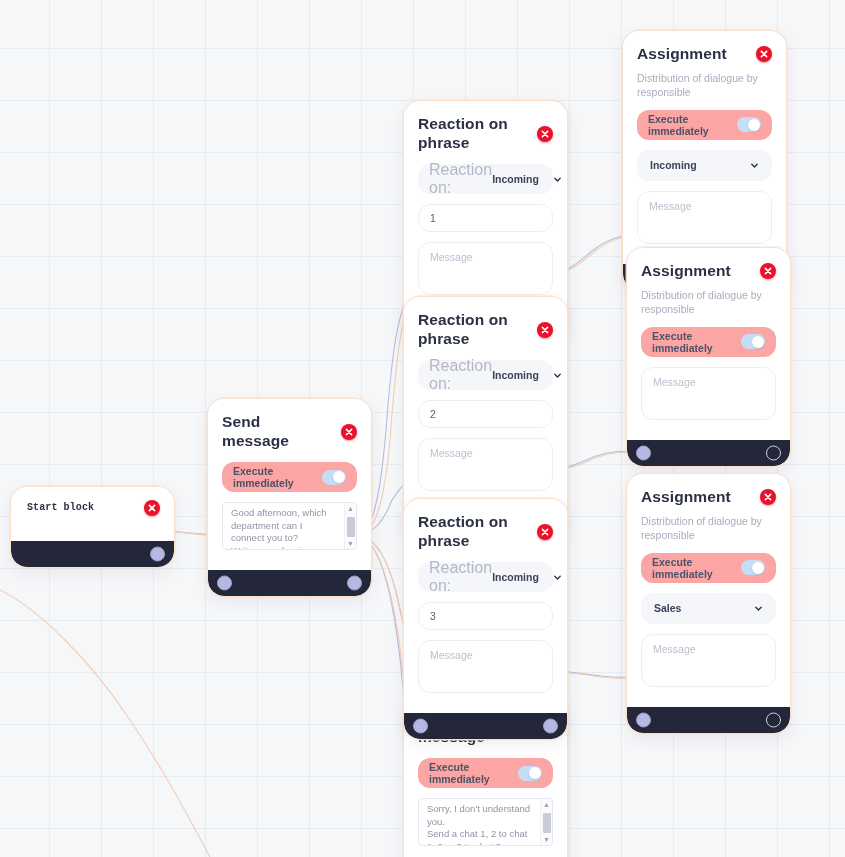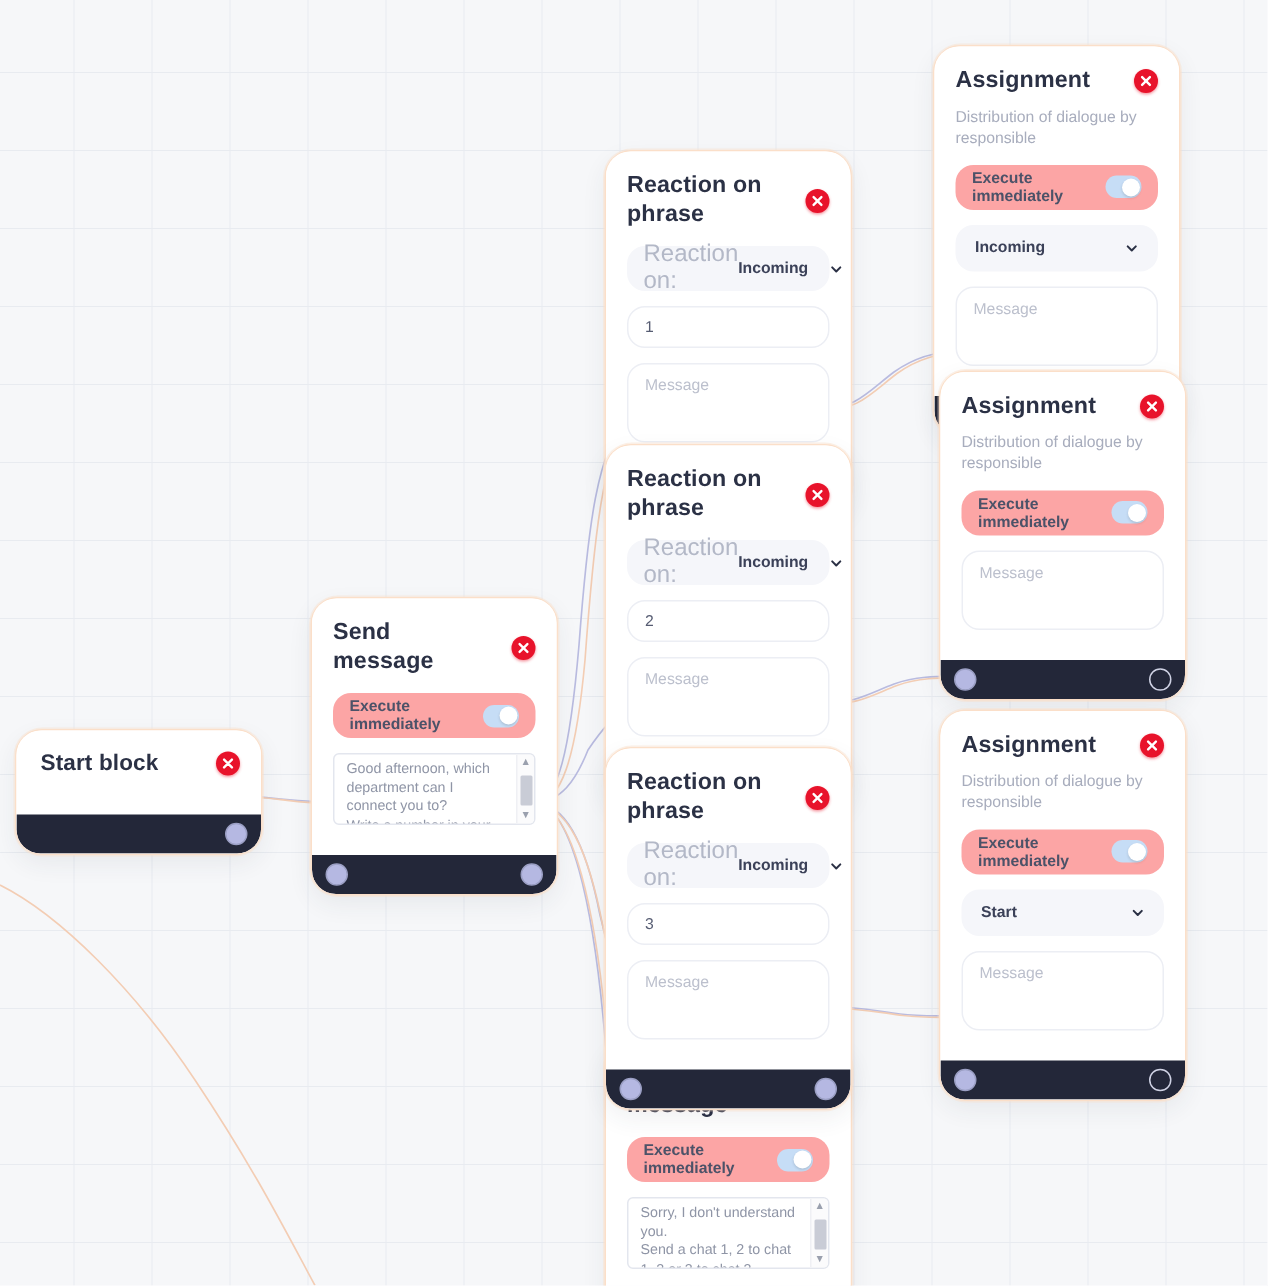--- a/index.html
+++ b/index.html
@@ -177,21 +177,21 @@
   .sbar .arrow.up { top: 0; }
   .sbar .arrow.dn { bottom: 0; }
   .sbar .thumb {
     position: absolute; left: 2px; width: 8px;
     top: 14px; height: 20px;
     background: #c9ccd6; border-radius: 1px;
   }
 
   
   .start-node .node-body { padding: 13px 14px 11px 16px; }
-  .start-node .node-title { font-size: 15px; }
+  .start-node .node-title { font-size: 10px; font-family: Liberation Mono, monospace; }
 </style>
 </head>
 <body>
 
 <div id="canvas">
 
   <svg id="edges" viewBox="0 0 845 857">
     <g fill="none" stroke="#b9bbe0" stroke-width="1.1">
 
       <path d="M160,531 C182,531 196,535 229,535"></path>
@@ -481,21 +481,21 @@
           </div>
         </div>
         <div class="node-sub">Distribution of dialogue by responsible</div>
         <div class="toggle-row" style="margin-top:11px;">
           <span class="tlbl">Execute immediately</span>
           <span class="switch">
               <span class="knob"></span>
             </span>
         </div>
         <div class="select-row">
-          <span class="sv">Start</span>
+          <span class="sv">Sales</span>
           <svg class="caret" viewBox="0 0 10 10">
               <path d="M2 3.6 L5 6.6 L8 3.6" fill="none" stroke="#2b3145" stroke-width="1.5" stroke-linecap="round" stroke-linejoin="round"></path>
             </svg>
         </div>
         <div class="textarea">
           <span>Message</span>
         </div>
       </div>
       <div class="node-foot">
         <div class="port left"></div>

